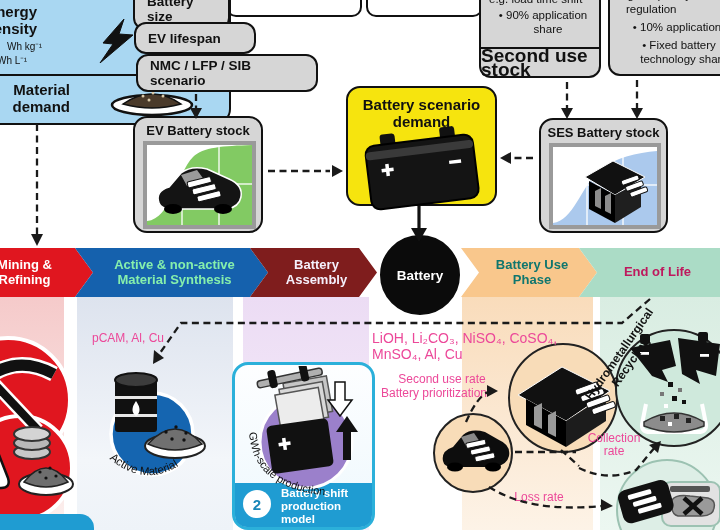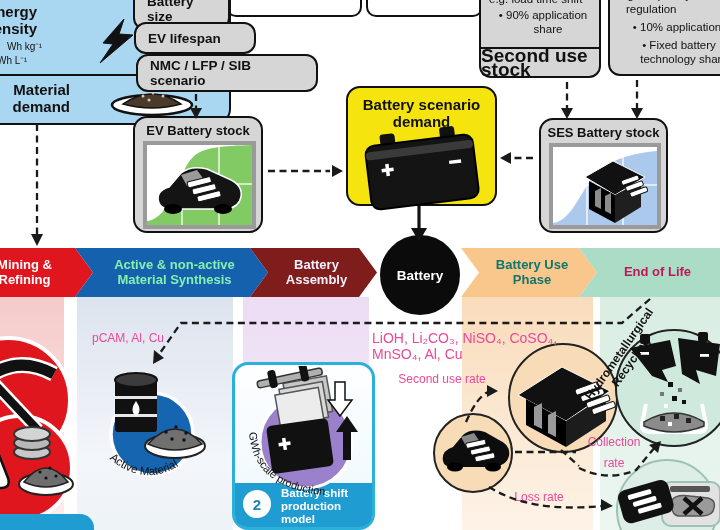--- a/index.html
+++ b/index.html
@@ -322,21 +322,22 @@
       <rect x="10" y="28" width="52" height="34" rx="8" fill="#111"></rect>
       <rect x="20" y="34" width="24" height="5" rx="1.5" fill="#fff"></rect>
       <rect x="23" y="42" width="24" height="5" rx="1.5" fill="#fff"></rect>
       <rect x="26" y="50" width="24" height="5" rx="1.5" fill="#fff"></rect>
     </g>
   </svg>
 
   <div class="graytext" style="left:92px;top:331px;">pCAM, Al, Cu</div>
   <div class="graytext" style="left:372px;top:330px;font-size:14px;width:232px;">LiOH, Li₂CO₃, NiSO₄, CoSO₄, MnSO₄, Al, Cu</div>
   <div class="graytext" style="left:397px;top:372px;width:90px;text-align:center;">Second use rate</div>
-  <div class="graytext" style="left:583px;top:432px;width:62px;text-align:center;line-height:21px;">Collection rate</div>
+  <div class="graytext" style="left:372px;top:386px;width:115px;text-align:right;">Battery prioritization</div>
+  <div class="graytext" style="left:583px;top:432px;width:62px;text-align:center;line-height:13px;">Collection rate</div>
   <div class="graytext" style="left:508px;top:490px;width:62px;text-align:center;">Loss rate</div>
   <div class="circlelbl" style="left:545px;top:344px;width:160px;text-align:center;font-weight:bold;font-size:12px;line-height:14px;color:#111;transform:rotate(-55deg);">Hydrometallurgical Recycling</div>
 
   <svg class="abs" style="left:0;top:0;z-index:6;pointer-events:none;" width="720" height="530" viewBox="0 0 720 530">
     <g stroke="#1a1a1a" stroke-width="2.3" fill="none" stroke-dasharray="7 4.5">
       <path d="M37 124 V234"></path>
       <path d="M196 94 V108"></path>
       <path d="M268 171 H330"></path>
       <path d="M533 158 H512"></path>
       <path d="M567 82 V108"></path>

